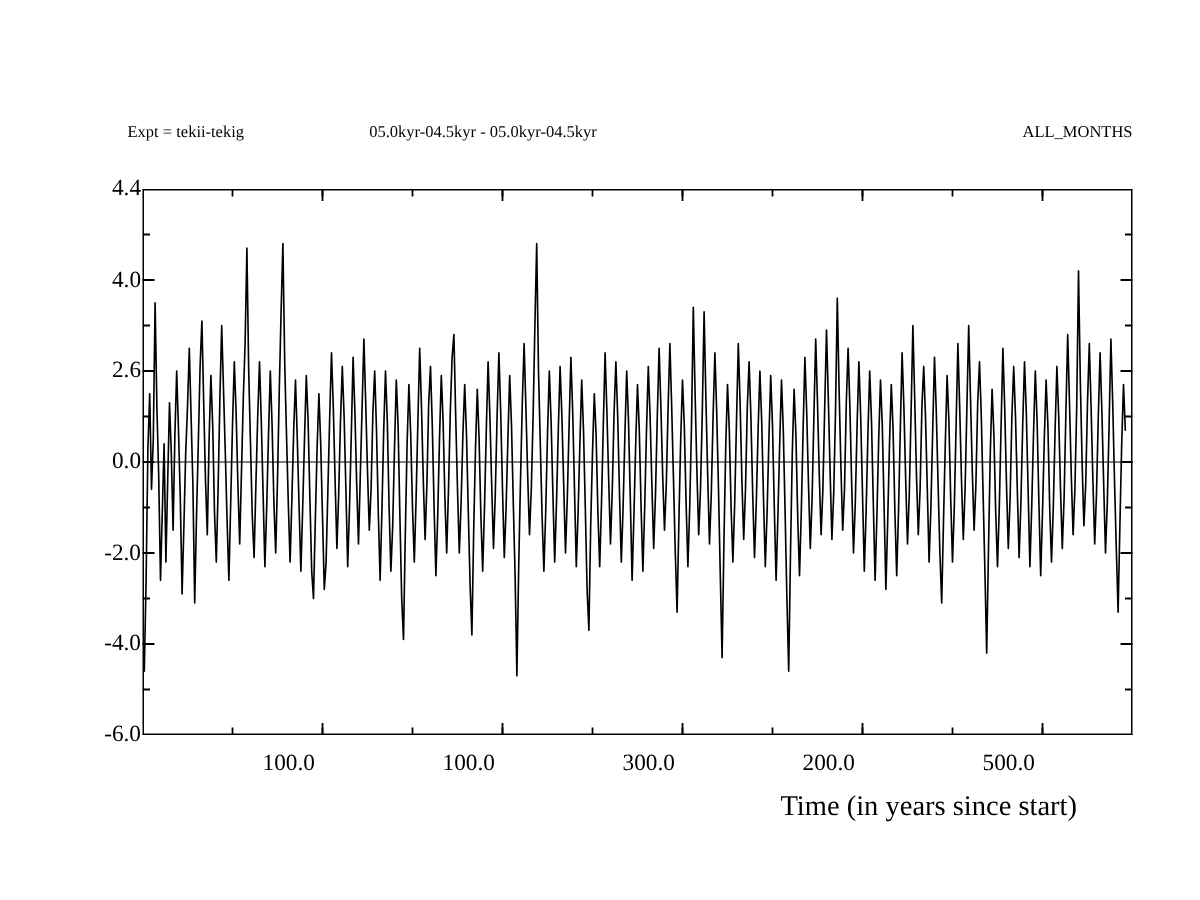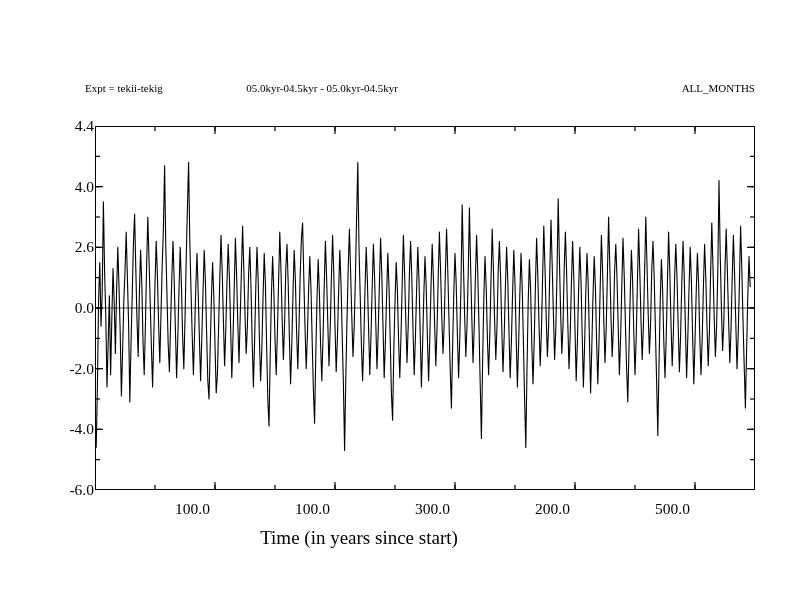--- a/index.html
+++ b/index.html
@@ -69,21 +69,21 @@
     font-size: 15.5px;
     text-align: left;
     width: 80px;
     transform: translateX(-50%);
   }
   .xlabel {
     position: absolute;
     left: 0;
     top: 527px;
     width: 718px;
-    text-align: center;
+    text-align: right;
     font-size: 19px;
   }
 </style>
 </head>
 <body>
 
 <div id="root">
 
 
   <div class="subhead left">Expt = tekii-tekig</div>

